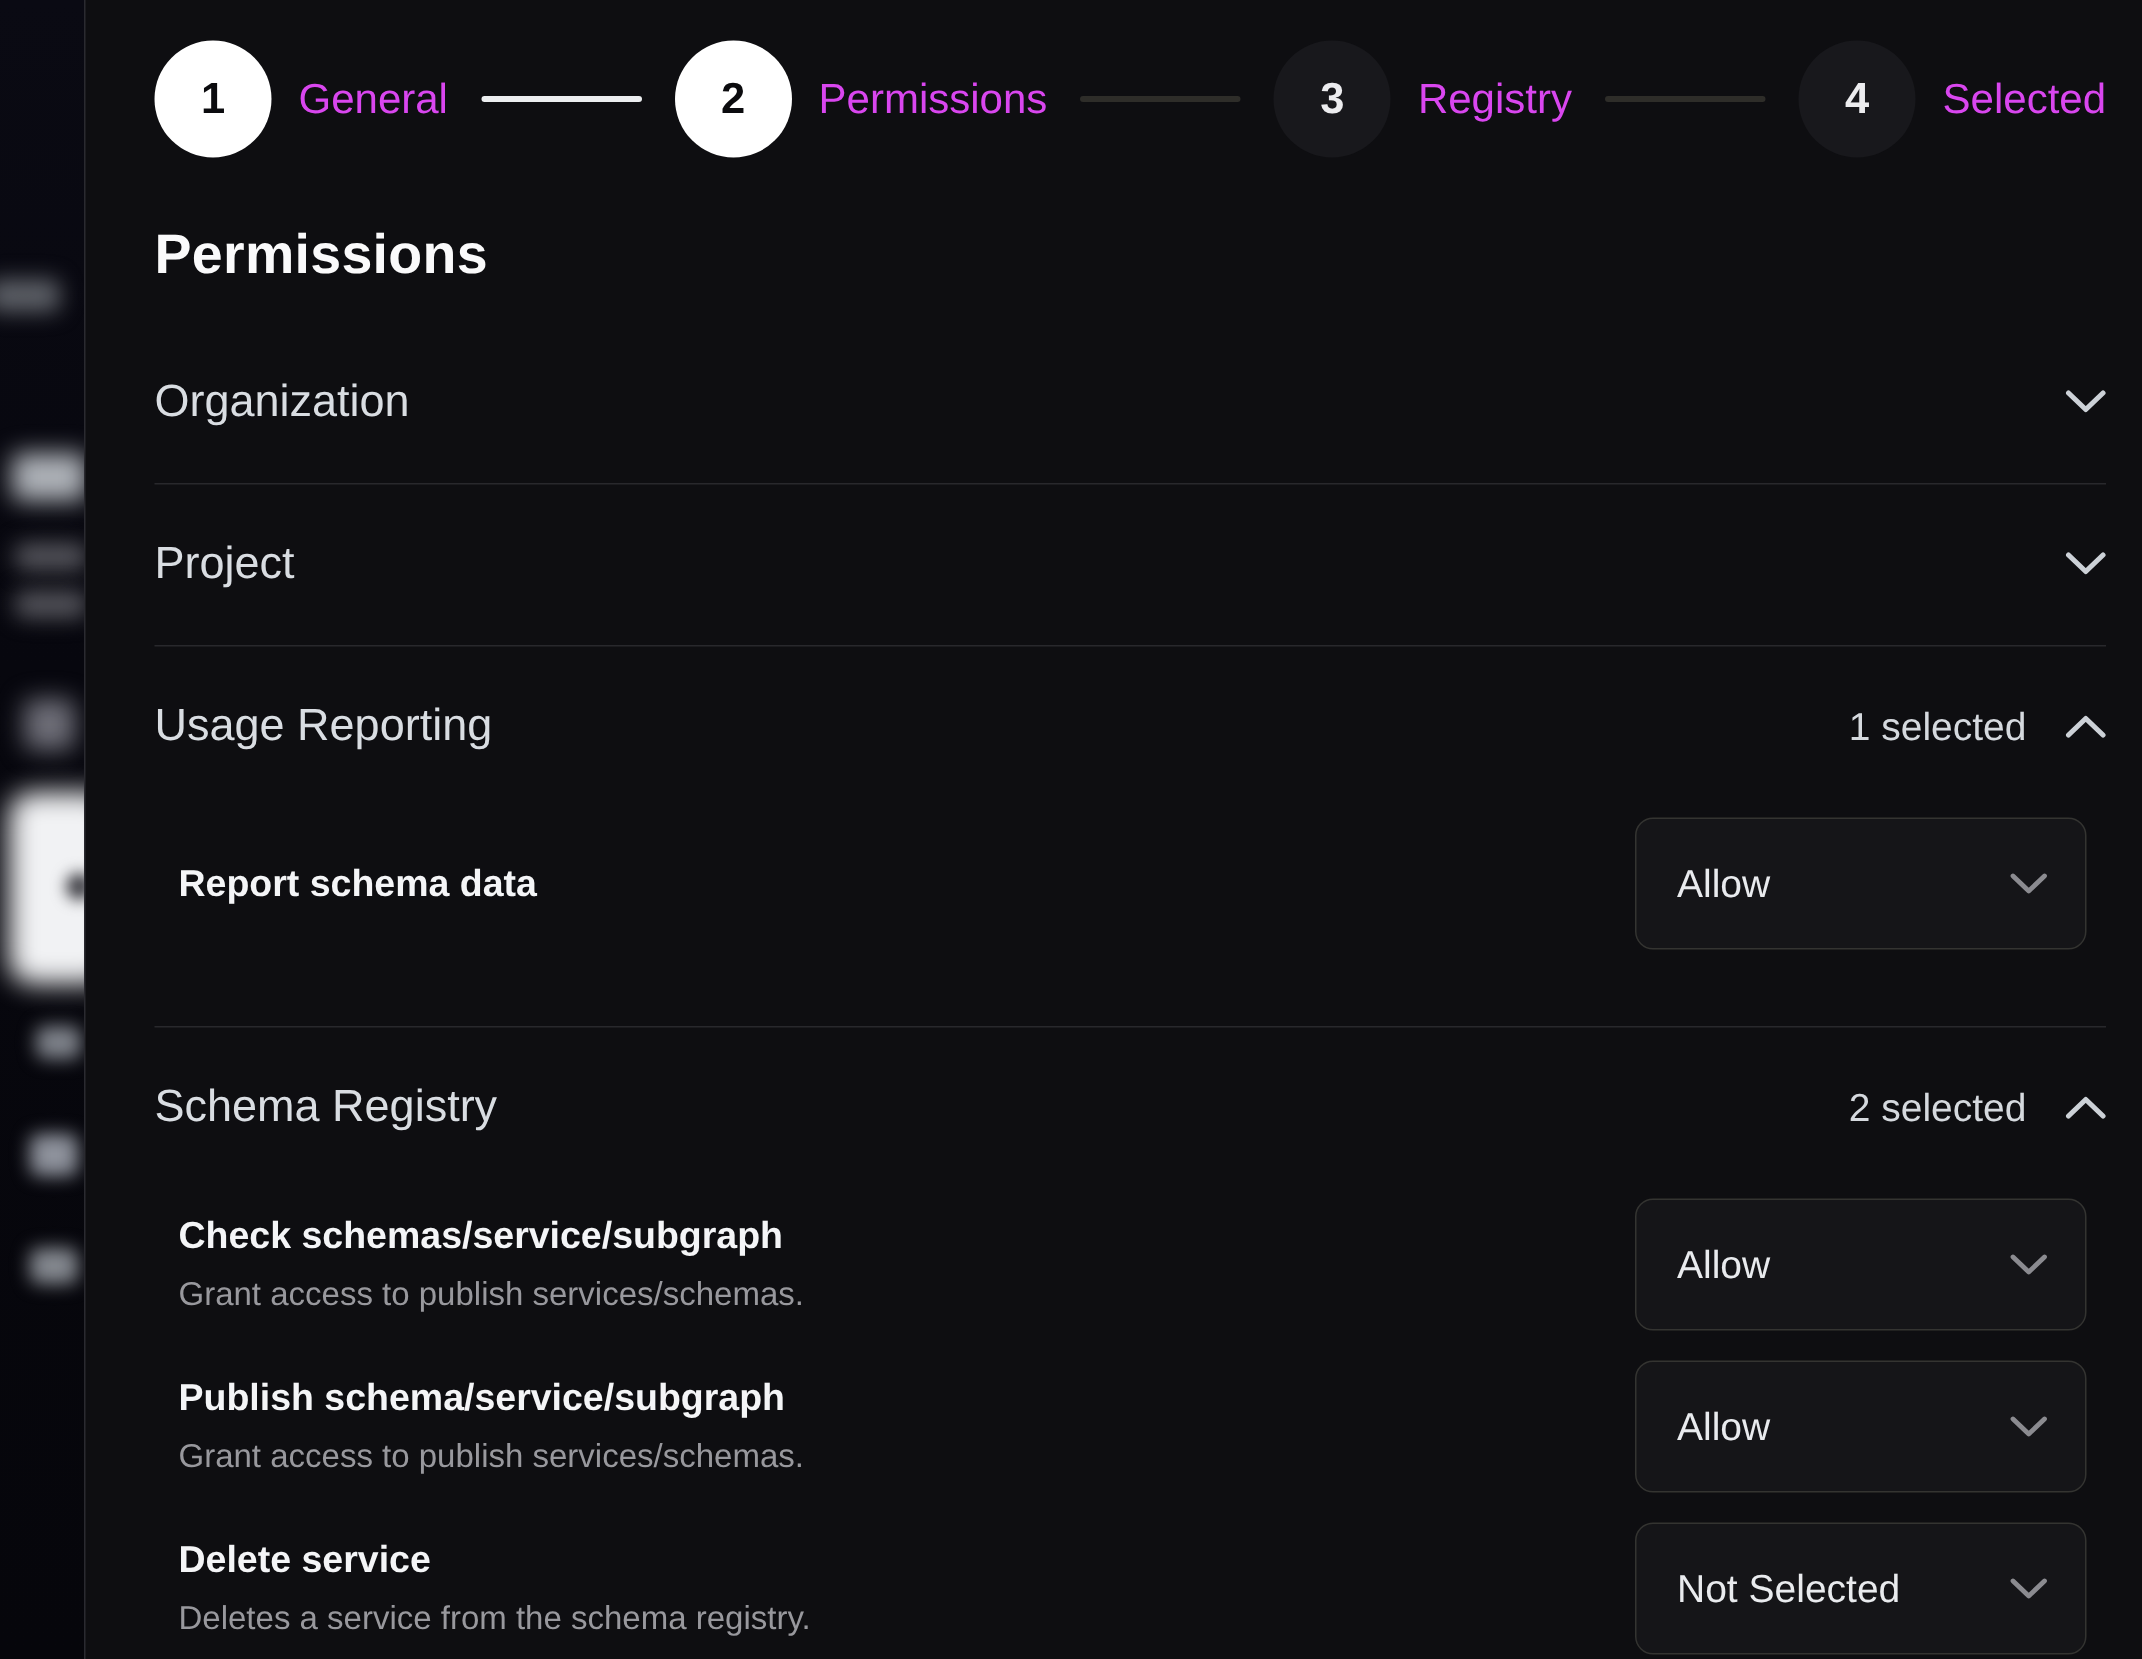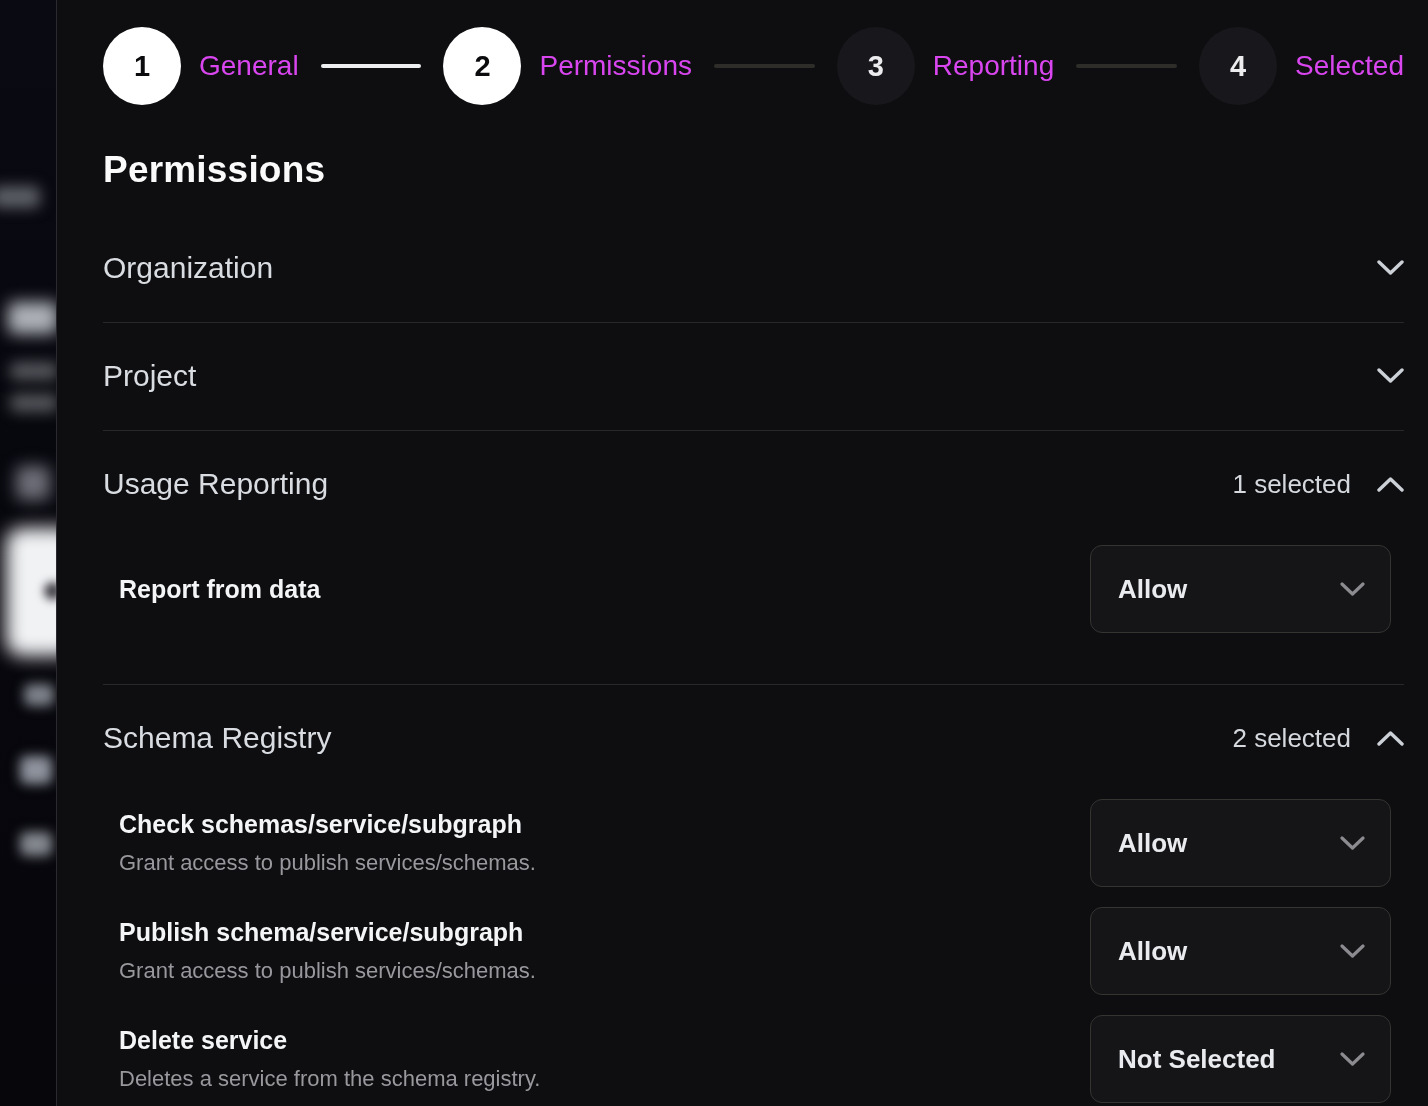--- a/index.html
+++ b/index.html
@@ -81,21 +81,20 @@
 
   .select {
     width:301px; height:88px; flex:0 0 301px;
     margin-right:13px;
     background:#151518;
     border:1px solid #343431;
     border-radius:12px;
     display:flex; align-items:center; justify-content:space-between;
     padding:0 25px 0 27px;
     cursor:pointer;
-    font-weight:bold;
   }
   .select-value { font-size:26px; color:#e9ebee; }
 
   .sect-usage .divider-after { margin-top:51px; }
 </style>
 </head>
 <body>
 
 <div class="sidebar">
   <div class="blob blob-pill"></div>
@@ -118,21 +117,21 @@
       <div class="step-label">General</div>
     </div>
     <div class="connector done"></div>
     <div class="step">
       <div class="step-circle done">2</div>
       <div class="step-label">Permissions</div>
     </div>
     <div class="connector todo"></div>
     <div class="step">
       <div class="step-circle todo">3</div>
-      <div class="step-label">Reporting</div>
+      <div class="step-label">Registry</div>
     </div>
     <div class="connector todo"></div>
     <div class="step">
       <div class="step-circle todo">4</div>
       <div class="step-label">Selected</div>
     </div>
   </div>
 
   <h1 class="page-title">Permissions</h1>
 
@@ -168,21 +167,21 @@
         <div class="section-right">
           <span class="selected-count">1 selected</span>
           <svg class="chev" width="27" height="16" viewBox="0 0 27 16" fill="none">
             <polyline points="2,14 13.5,3 25,14" stroke="#ccd1d7" stroke-width="3.4" stroke-linecap="round" stroke-linejoin="round"></polyline>
           </svg>
         </div>
       </div>
       <div class="rows">
         <div class="perm-row">
           <div class="perm-text">
-            <div class="perm-title">Report from data</div>
+            <div class="perm-title">Report schema data</div>
           </div>
           <div class="select">
             <span class="select-value">Allow</span>
             <svg width="25" height="15" viewBox="0 0 25 15" fill="none">
               <polyline points="2,2 12.5,12 23,2" stroke="#8b8b90" stroke-width="3.2" stroke-linecap="round" stroke-linejoin="round"></polyline>
             </svg>
           </div>
         </div>
       </div>
       <div class="divider divider-after"></div>

